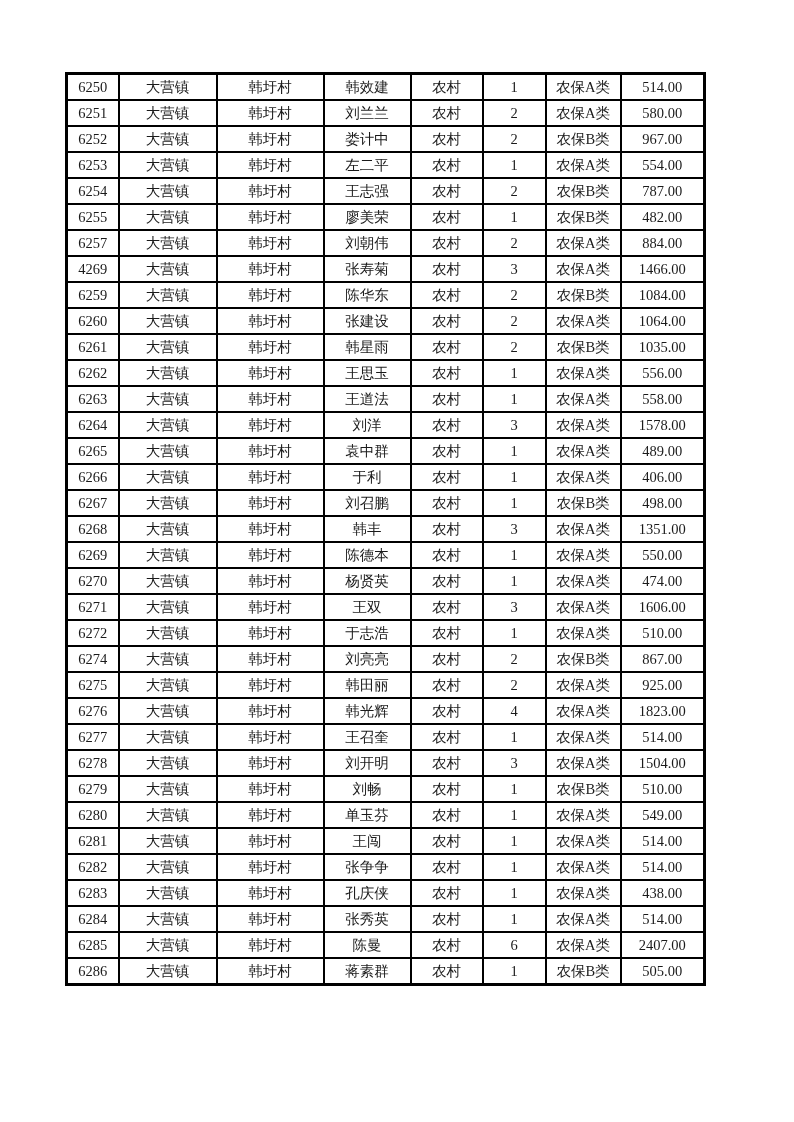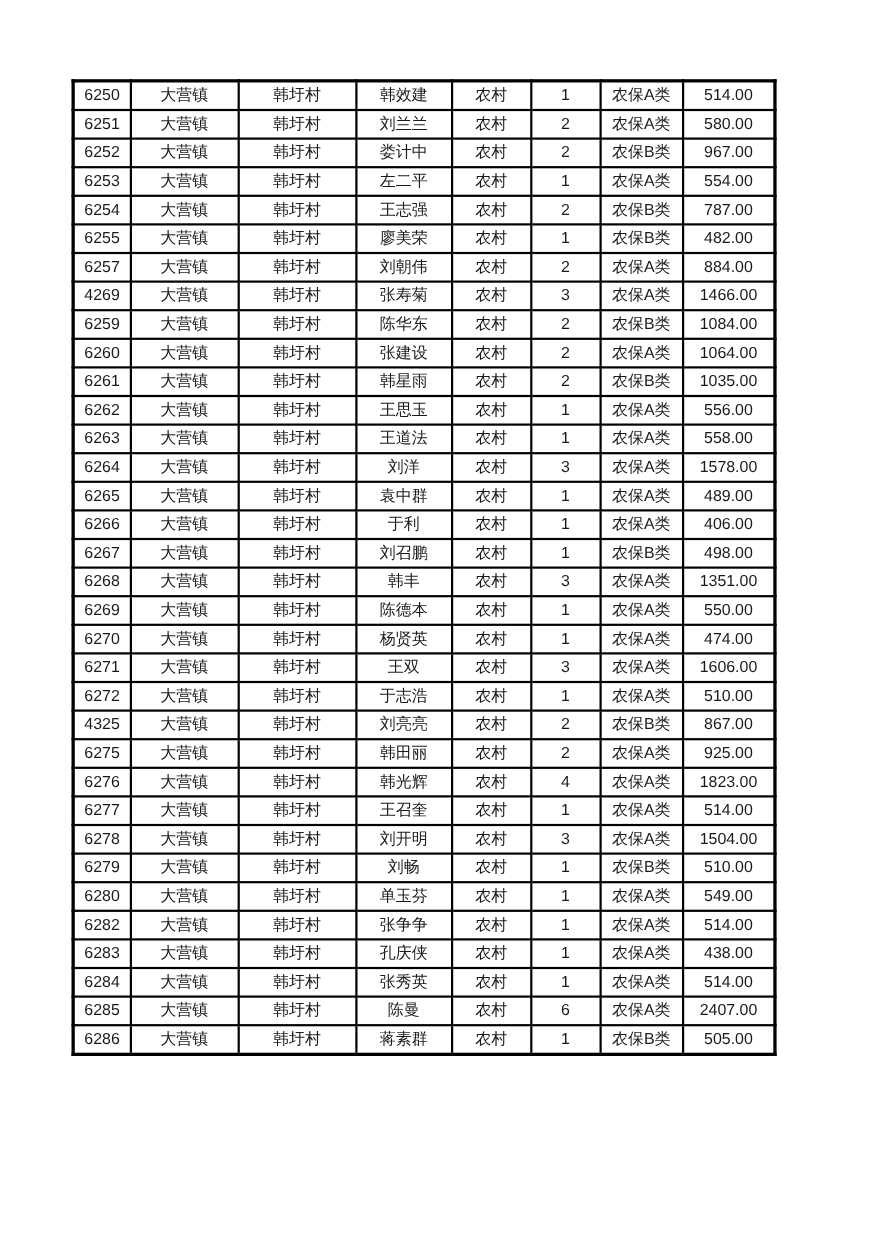--- a/index.html
+++ b/index.html
@@ -6,21 +6,21 @@
     margin: 0;
     padding: 0;
     background: #ffffff;
   }
   .page {
     position: relative;
     width: 780px;
     height: 1122px;
     background: #ffffff;
     overflow: hidden;
-    font-family: Liberation Sans, sans-serif;
+    font-family: Liberation Serif, serif;
   }
   table.subsidy-table {
     position: absolute;
     left: 65px;
     top: 72px;
     border-collapse: collapse;
     table-layout: fixed;
     border: 3px solid #000000;
   }
   table.subsidy-table td {
@@ -266,21 +266,21 @@
           <td>6272</td>
           <td>大营镇</td>
           <td>韩圩村</td>
           <td>于志浩</td>
           <td>农村</td>
           <td>1</td>
           <td>农保A类</td>
           <td>510.00</td>
         </tr>
         <tr>
-          <td>4325</td>
+          <td>6274</td>
           <td>大营镇</td>
           <td>韩圩村</td>
           <td>刘亮亮</td>
           <td>农村</td>
           <td>2</td>
           <td>农保B类</td>
           <td>867.00</td>
         </tr>
         <tr>
           <td>6275</td>
@@ -334,20 +334,30 @@
         </tr>
         <tr>
           <td>6280</td>
           <td>大营镇</td>
           <td>韩圩村</td>
           <td>单玉芬</td>
           <td>农村</td>
           <td>1</td>
           <td>农保A类</td>
           <td>549.00</td>
+        </tr>
+        <tr>
+          <td>6281</td>
+          <td>大营镇</td>
+          <td>韩圩村</td>
+          <td>王闯</td>
+          <td>农村</td>
+          <td>1</td>
+          <td>农保A类</td>
+          <td>514.00</td>
         </tr>
         <tr>
           <td>6282</td>
           <td>大营镇</td>
           <td>韩圩村</td>
           <td>张争争</td>
           <td>农村</td>
           <td>1</td>
           <td>农保A类</td>
           <td>514.00</td>

